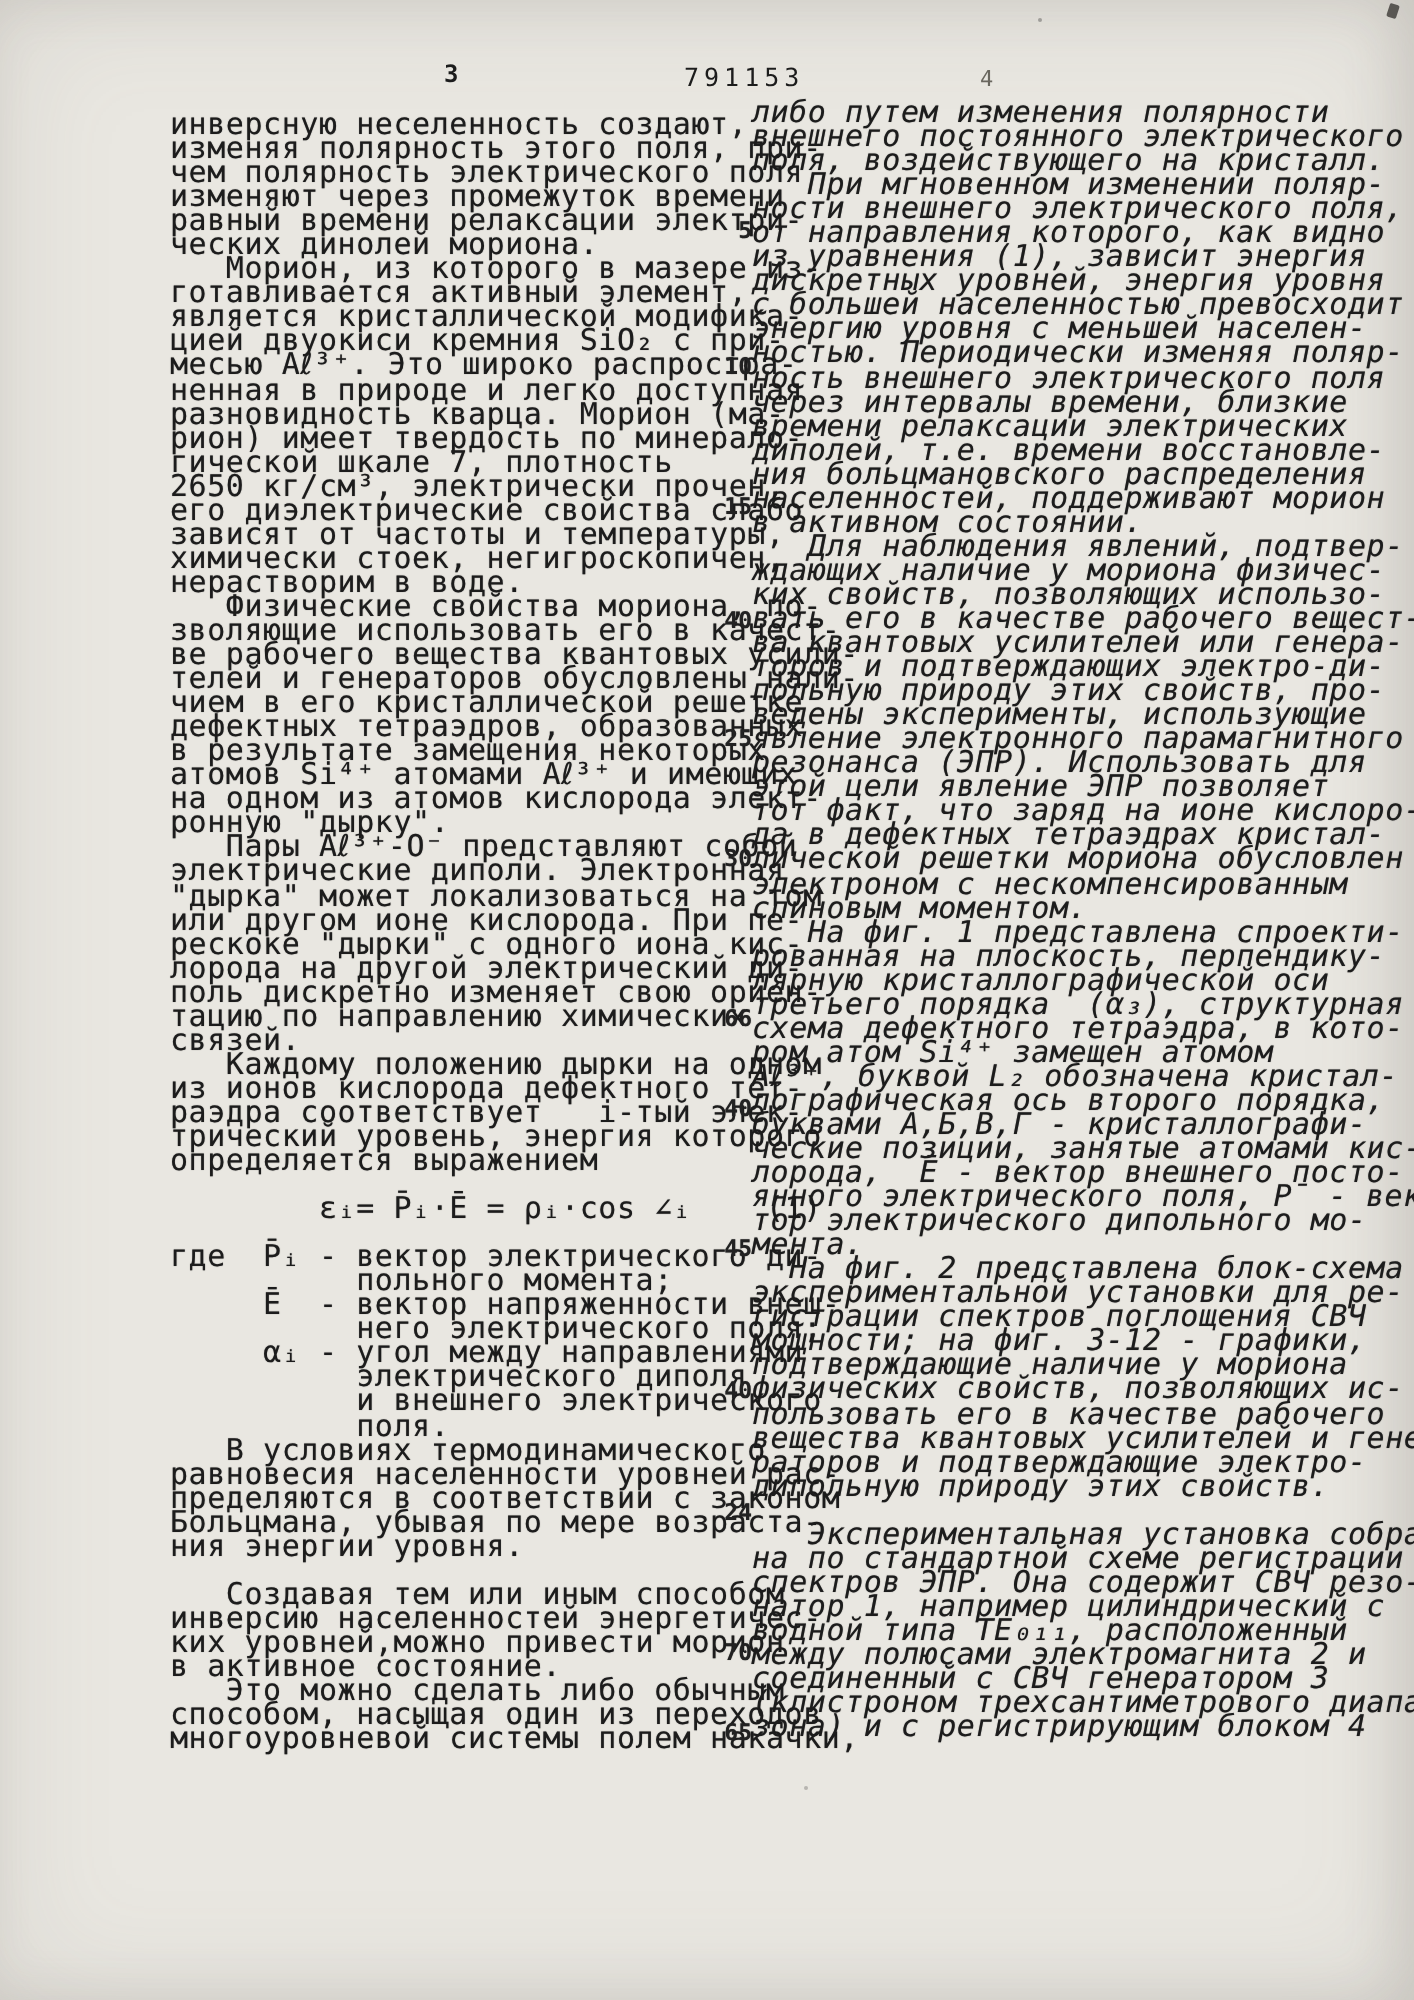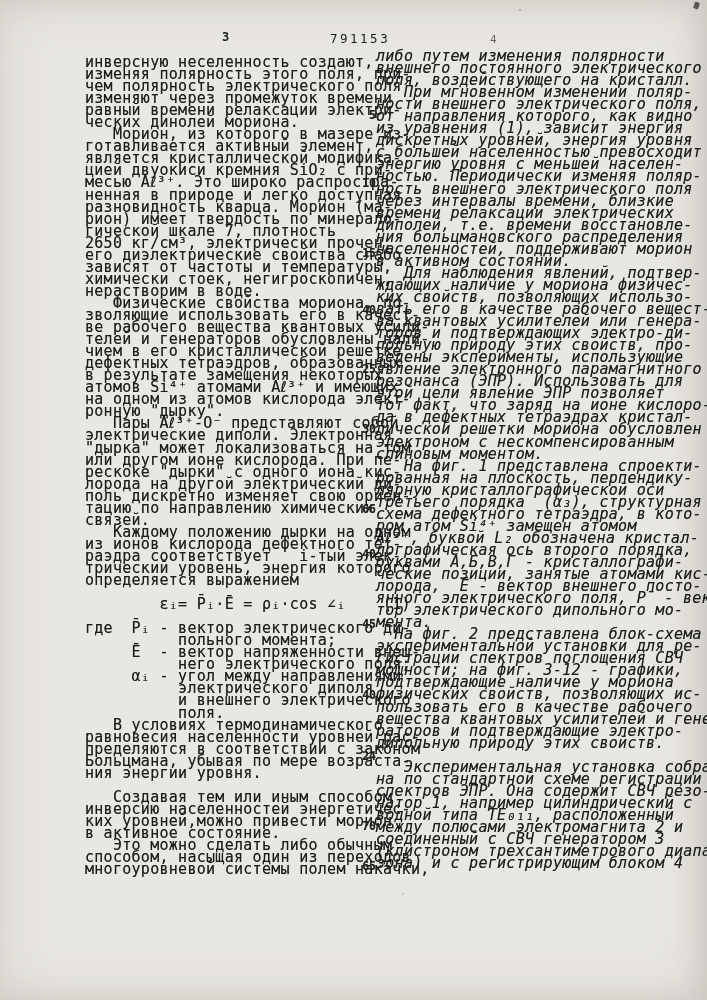--- a/index.html
+++ b/index.html
@@ -6,21 +6,21 @@
   .page{
     position:relative;
     width:707px;height:1000px;
     background:#e9e7e1;
     overflow:hidden;
     box-shadow:inset 0 0 60px rgba(110,108,100,0.14), inset -10px 0 26px rgba(110,108,100,0.16);
     font-family:"DejaVu Sans Mono","DejaVu Sans",monospace;
     color:#1c1c1c;
   }
   .hdr-item{position:absolute;font-size:12px;color:#1c1c1c;}
-  .patno{letter-spacing:2.5px;font-size:12.5px;}
+  .patno{letter-spacing:2.5px;font-size:12.5px;margin-left:12px;}
   .pg-left{font-weight:bold;}
   .pg-right{color:#6a675f;font-size:11px;}
   .col{
     position:absolute;
     margin:0;
     font-family:"DejaVu Sans Mono","DejaVu Sans",monospace;
     font-size:15px;
     line-height:12.05px;
     letter-spacing:0.28px;
     white-space:pre;

